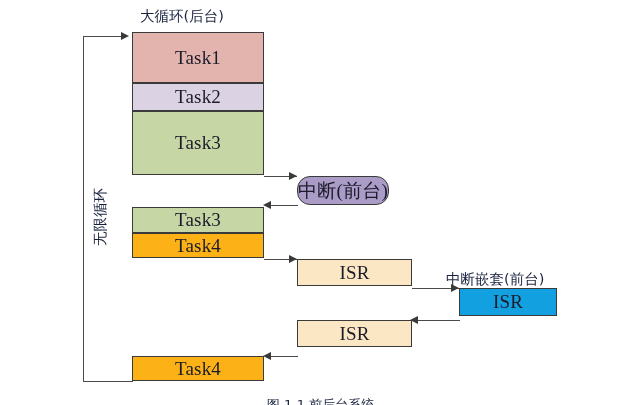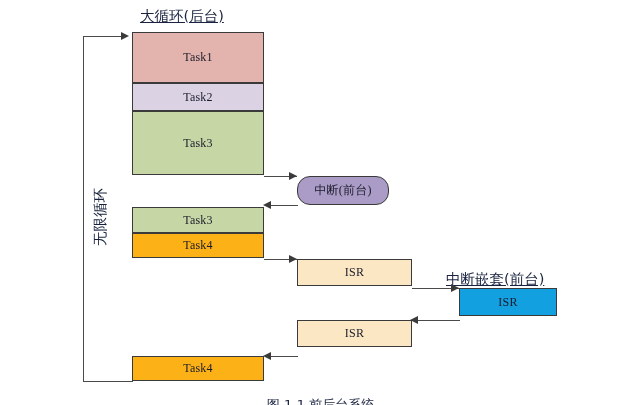--- a/index.html
+++ b/index.html
@@ -19,37 +19,36 @@
   }
 
   
   .blk {
     position: absolute;
     box-sizing: border-box;
     border: 1px solid #3a3a3a;
     display: flex;
     align-items: center;
     justify-content: center;
-    font-size: 12px;
+    font-size: 19px;
     color: #1b1b2b;
     letter-spacing: .2px;
     white-space: nowrap;
   }
   .cap {
     position: absolute;
     font-size: 14px;
     color: #1b2440;
     white-space: nowrap;
     font-family: "Liberation Sans", "DejaVu Sans", sans-serif;
   }
   .cap-cjk {
     font-family: "DejaVu Sans", "Liberation Sans", sans-serif;
     font-size: 14.5px;
     color: #1a2340;
-    text-decoration: underline;
   }
   .hline {
     position: absolute;
     height: 0;
     border-top: 1.3px solid #4a4a4a;
   }
   .vline {
     position: absolute;
     width: 0;
     border-left: 1.3px solid #4a4a4a;

